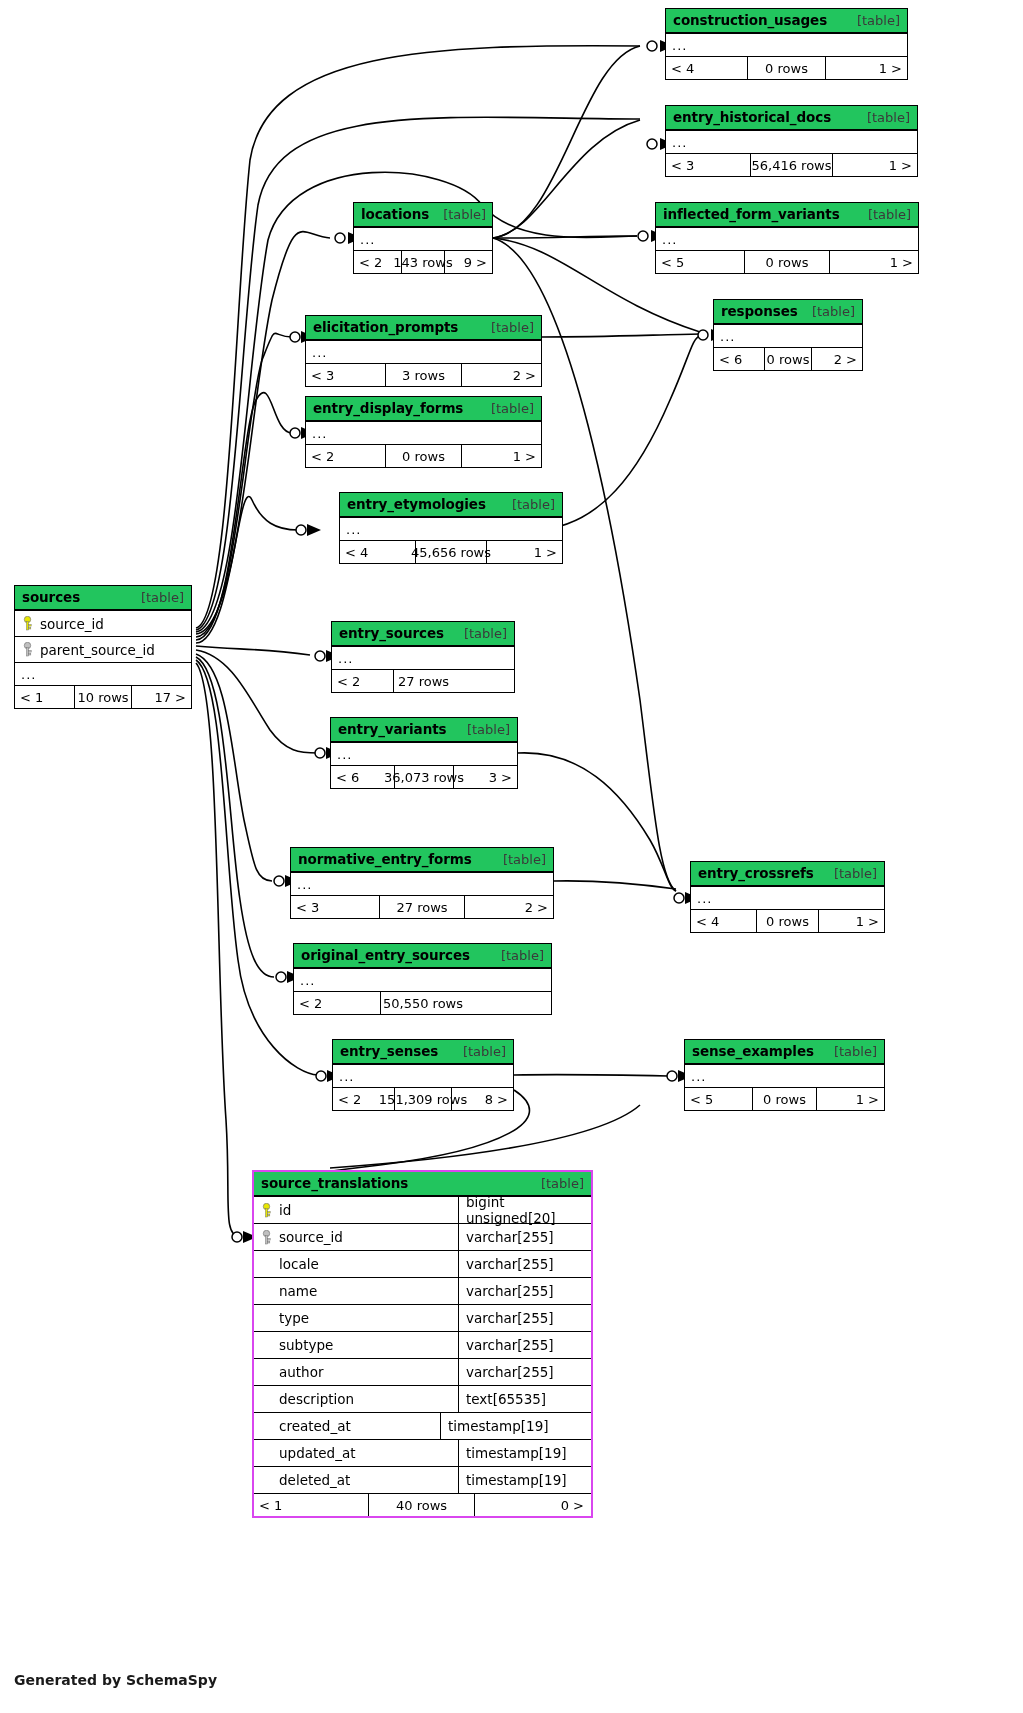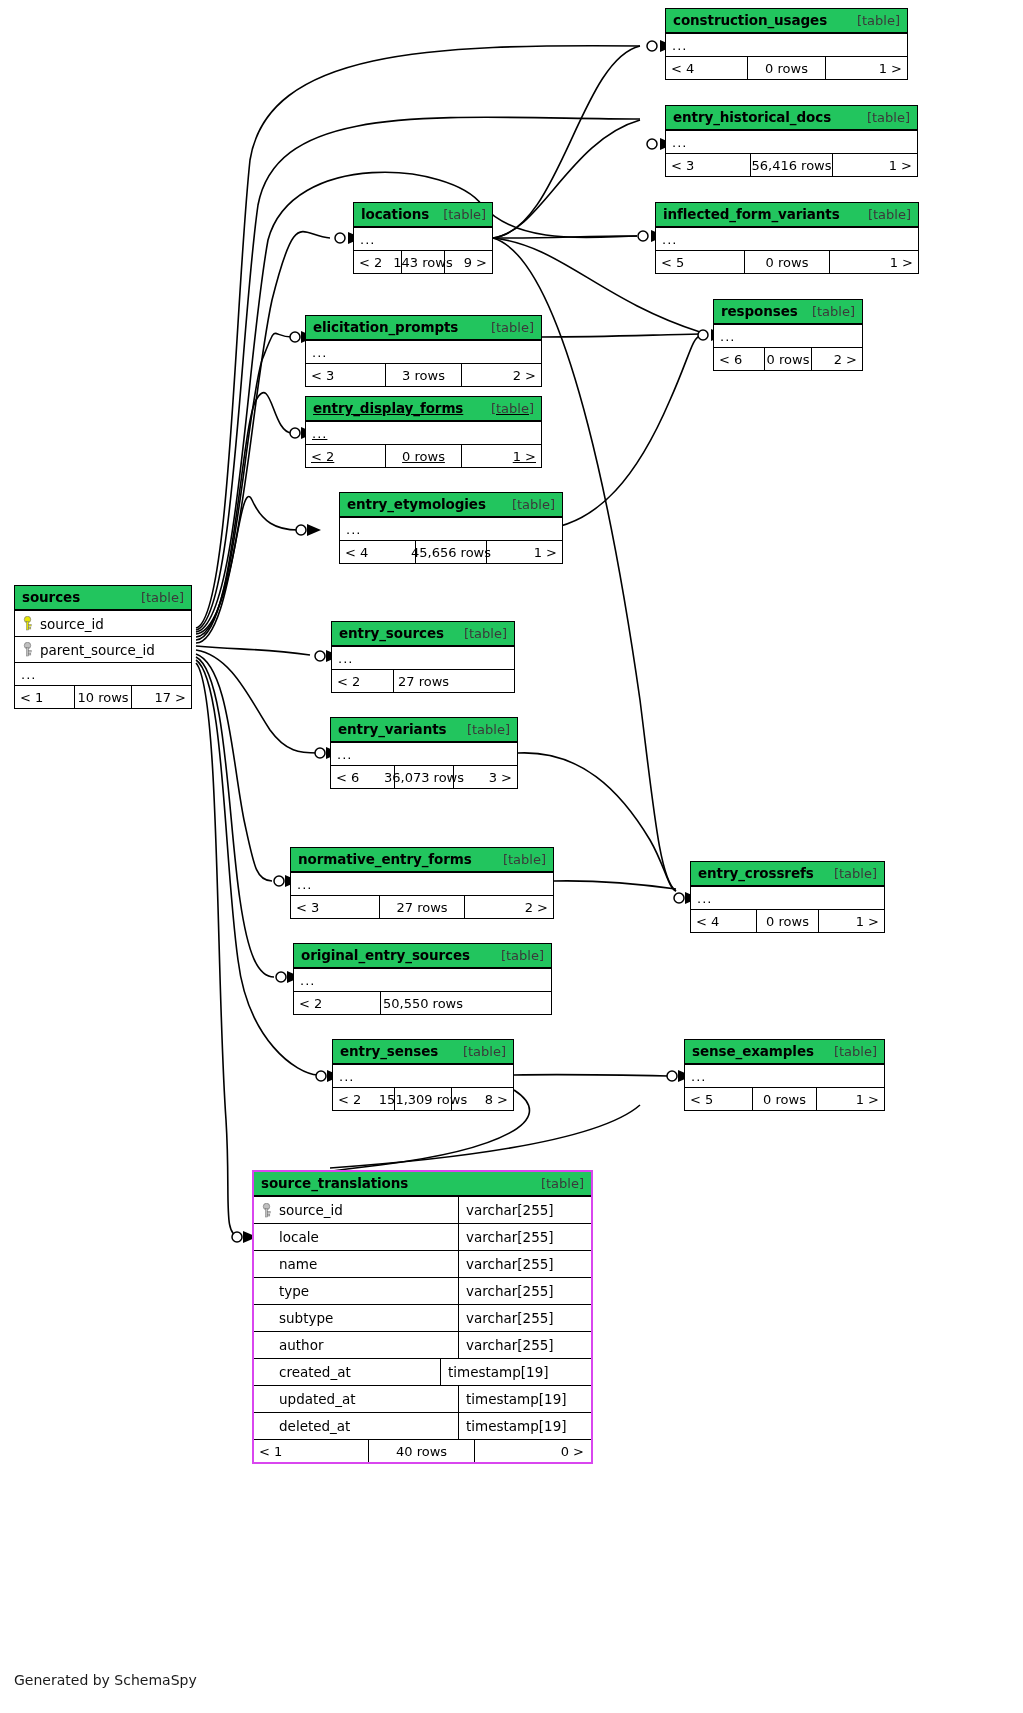--- a/index.html
+++ b/index.html
@@ -270,21 +270,21 @@
           <span class="tbl-name">responses</span>
           <span class="tbl-kind">[table]</span>
         </div>
         <div class="tbl-ellipsis">...</div>
         <div class="tbl-foot">
           <div class="foot-left" style="width:50px">&lt; 6</div>
           <div class="foot-mid" style="width:48px">0 rows</div>
           <div class="foot-right" style="width:50px">2 &gt;</div>
         </div>
       </div>
-      <div class="table-node" style="left: 305px; top: 396px; width: 237px; text-decoration: underline;">
+      <div class="table-node" style="left: 305px; top: 396px; width: 237px;">
         <div class="tbl-title">
           <span class="tbl-name">entry_display_forms</span>
           <span class="tbl-kind">[table]</span>
         </div>
         <div class="tbl-ellipsis">...</div>
         <div class="tbl-foot">
           <div class="foot-left" style="width:79px">&lt; 2</div>
           <div class="foot-mid" style="width:77px">0 rows</div>
           <div class="foot-right" style="width:79px">1 &gt;</div>
         </div>
@@ -428,20 +428,34 @@
   <div id="detail-layer">
       <div class="table-node thick" style="left: 252px; top: 1170px; width: 341px;">
         <div class="tbl-title">
           <span class="tbl-name">source_translations</span>
           <span class="tbl-kind">[table]</span>
         </div>
         <div class="col-row">
           <div class="col-name" style="width:205px">
             <span class="key-slot">
               <svg class="key" width="11" height="15" viewBox="0 0 11 15">
+                <circle cx="5.5" cy="3.5" r="3.2" fill="#e8e800" stroke="#777" stroke-width="0.7"></circle>
+                <rect x="4.4" y="5.5" width="2.2" height="8.5" fill="#e8e800" stroke="#777" stroke-width="0.5"></rect>
+                <rect x="6.6" y="8.5" width="2.6" height="1.6" fill="#e8e800" stroke="#777" stroke-width="0.5"></rect>
+                <rect x="6.6" y="11.5" width="2.2" height="1.5" fill="#e8e800" stroke="#777" stroke-width="0.5"></rect>
+              </svg>
+            </span>
+            <span>id</span>
+          </div>
+          <div class="col-type" style="width:132px">bigint unsigned[20]</div>
+        </div>
+        <div class="col-row">
+          <div class="col-name" style="width:205px">
+            <span class="key-slot">
+              <svg class="key" width="11" height="15" viewBox="0 0 11 15">
                 <circle cx="5.5" cy="3.5" r="3.2" fill="#c0c0c0" stroke="#777" stroke-width="0.7"></circle>
                 <rect x="4.4" y="5.5" width="2.2" height="8.5" fill="#c0c0c0" stroke="#777" stroke-width="0.5"></rect>
                 <rect x="6.6" y="8.5" width="2.6" height="1.6" fill="#c0c0c0" stroke="#777" stroke-width="0.5"></rect>
                 <rect x="6.6" y="11.5" width="2.2" height="1.5" fill="#c0c0c0" stroke="#777" stroke-width="0.5"></rect>
               </svg>
             </span>
             <span>source_id</span>
           </div>
           <div class="col-type" style="width:132px">varchar[255]</div>
         </div>
@@ -474,20 +488,27 @@
           <div class="col-type" style="width:132px">varchar[255]</div>
         </div>
         <div class="col-row">
           <div class="col-name" style="width:205px">
             <span class="key-slot"></span>
             <span>author</span>
           </div>
           <div class="col-type" style="width:132px">varchar[255]</div>
         </div>
         <div class="col-row">
+          <div class="col-name" style="width:205px">
+            <span class="key-slot"></span>
+            <span>description</span>
+          </div>
+          <div class="col-type" style="width:132px">text[65535]</div>
+        </div>
+        <div class="col-row">
           <div class="col-name" style="width:187px">
             <span class="key-slot"></span>
             <span>created_at</span>
           </div>
           <div class="col-type" style="width:132px">timestamp[19]</div>
         </div>
         <div class="col-row">
           <div class="col-name" style="width:205px">
             <span class="key-slot"></span>
             <span>updated_at</span>
@@ -502,14 +523,14 @@
           <div class="col-type" style="width:132px">timestamp[19]</div>
         </div>
         <div class="tbl-foot">
           <div class="foot-left" style="width:114px">&lt; 1</div>
           <div class="foot-mid" style="width:107px">40 rows</div>
           <div class="foot-right" style="width:114px">0 &gt;</div>
         </div>
       </div>
     </div>
 
-  <div class="footer-text" style="left:14px; top:1672px;">Generated by SchemaSpy</div>
+  <div class="footer-text" style="left:14px; top:1672px;font-weight:bold;">Generated by SchemaSpy</div>
 </div>
 
 </body></html>

